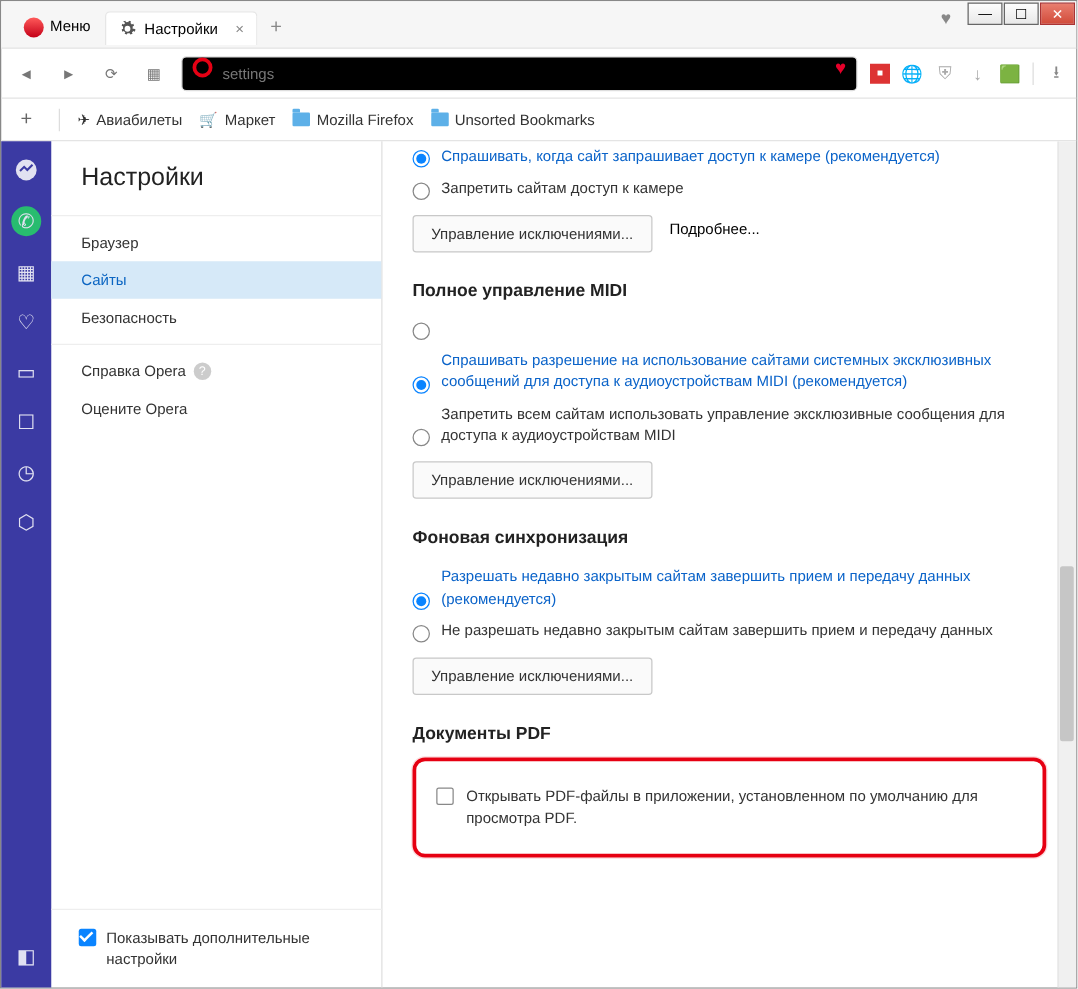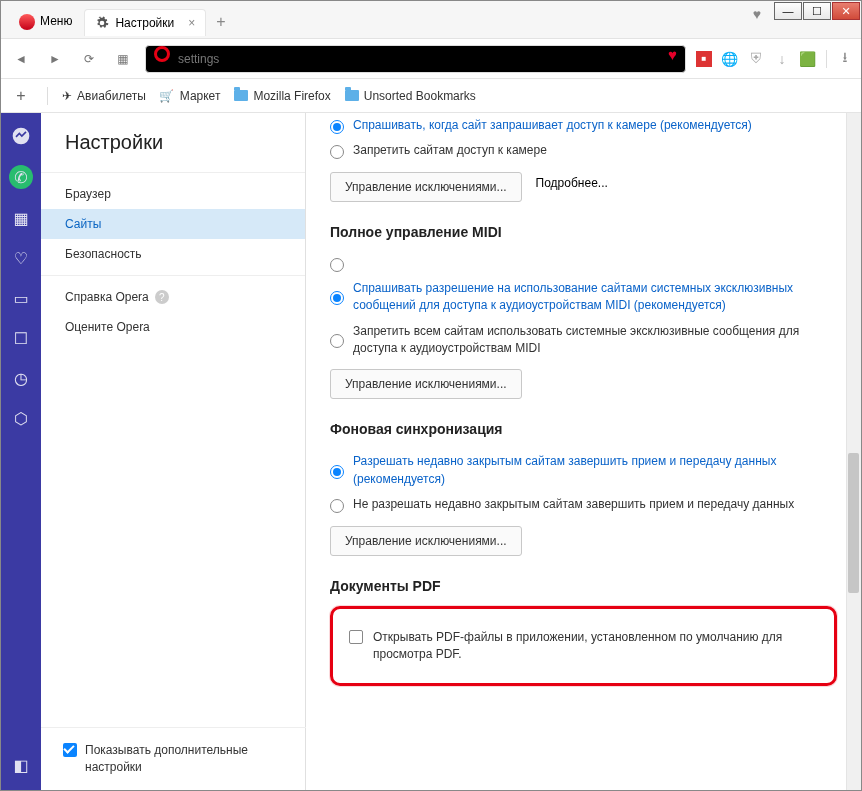--- a/index.html
+++ b/index.html
@@ -44,21 +44,21 @@
 .nav-group{padding:6px 0;border-top:1px solid #eee}
 .nav-item{padding:8px 24px;color:#333;cursor:pointer}
 .nav-item.active{background:#d6e9f8;color:#0b65c2}
 .nav-help{display:flex;align-items:flex-start;gap:6px}
 .help-q{width:14px;height:14px;border-radius:50%;background:#ccc;color:#fff;display:inline-flex;align-items:center;justify-content:center;font-size:10px}
 .nav-foot{position:absolute;bottom:0;width:265px;border-top:1px solid #eee;padding:14px 22px;display:flex;gap:8px}
 .chk{width:14px;height:14px;background:#0a84ff;border-radius:2px;position:relative;flex-shrink:0;margin-top:1px}
 .chk:after{content:"";position:absolute;left:3px;top:0;width:4px;height:8px;border:solid #fff;border-width:0 2px 2px 0;transform:rotate(45deg)}
 
 .content{flex:1;overflow:auto;padding:0 24px 20px;color:#333;position:relative}
-.radio-row{display:flex;align-items:center;gap:9px;padding:4px 0}
+.radio-row{display:flex;align-items:flex-end;gap:9px;padding:4px 0}
 .radio{width:14px;height:14px;border:1px solid #888;border-radius:50%;flex-shrink:0;margin-top:2px;position:relative}
 .radio.sel{border-color:#0a84ff}
 .radio.sel:after{content:"";position:absolute;inset:2px;border-radius:50%;background:#0a84ff}
 .radio-label{flex:1;color:#333;line-height:1.45}
 .radio-label.sel{color:#0a63c9}
 .sec-title{font-size:14px;color:#222;margin:22px 0 12px;font-weight:700}
 .btn{display:inline-block;border:1px solid #c8c8c8;border-radius:3px;padding:7px 14px;background:#fafafa;color:#333;cursor:pointer;margin-top:8px}
 .link{color:#000000;cursor:pointer}
 .hl-box{border:3px solid #e60012;border-radius:10px;padding:20px 16px;margin-top:10px;display:flex;gap:10px;align-items:flex-start;box-shadow:0 0 0 1px rgba(230,0,20,.15)}
 .cb-empty{width:14px;height:14px;border:1px solid #888;border-radius:2px;flex-shrink:0;margin-top:1px;background:#fff}
@@ -189,21 +189,21 @@
       <div class="sec-title">Полное управление MIDI</div>
       <div class="radio-row">
           <span class="radio"></span>
         </div>
       <div class="radio-row">
           <span class="radio sel"></span>
           <span class="radio-label sel">Спрашивать разрешение на использование сайтами системных эксклюзивных сообщений для доступа к аудиоустройствам MIDI (рекомендуется)</span>
         </div>
       <div class="radio-row">
           <span class="radio"></span>
-          <span class="radio-label">Запретить всем сайтам использовать системные эксклюзивные сообщения для доступа к аудиоустройствам MIDI</span>
+          <span class="radio-label">Запретить всем сайтам использовать управление эксклюзивные сообщения для доступа к аудиоустройствам MIDI</span>
         </div>
       <span class="btn">Управление исключениями...</span>
 
       <div class="sec-title">Фоновая синхронизация</div>
       <div class="radio-row">
           <span class="radio sel"></span>
           <span class="radio-label sel">Разрешать недавно закрытым сайтам завершить прием и передачу данных (рекомендуется)</span>
         </div>
       <div class="radio-row">
           <span class="radio"></span>

